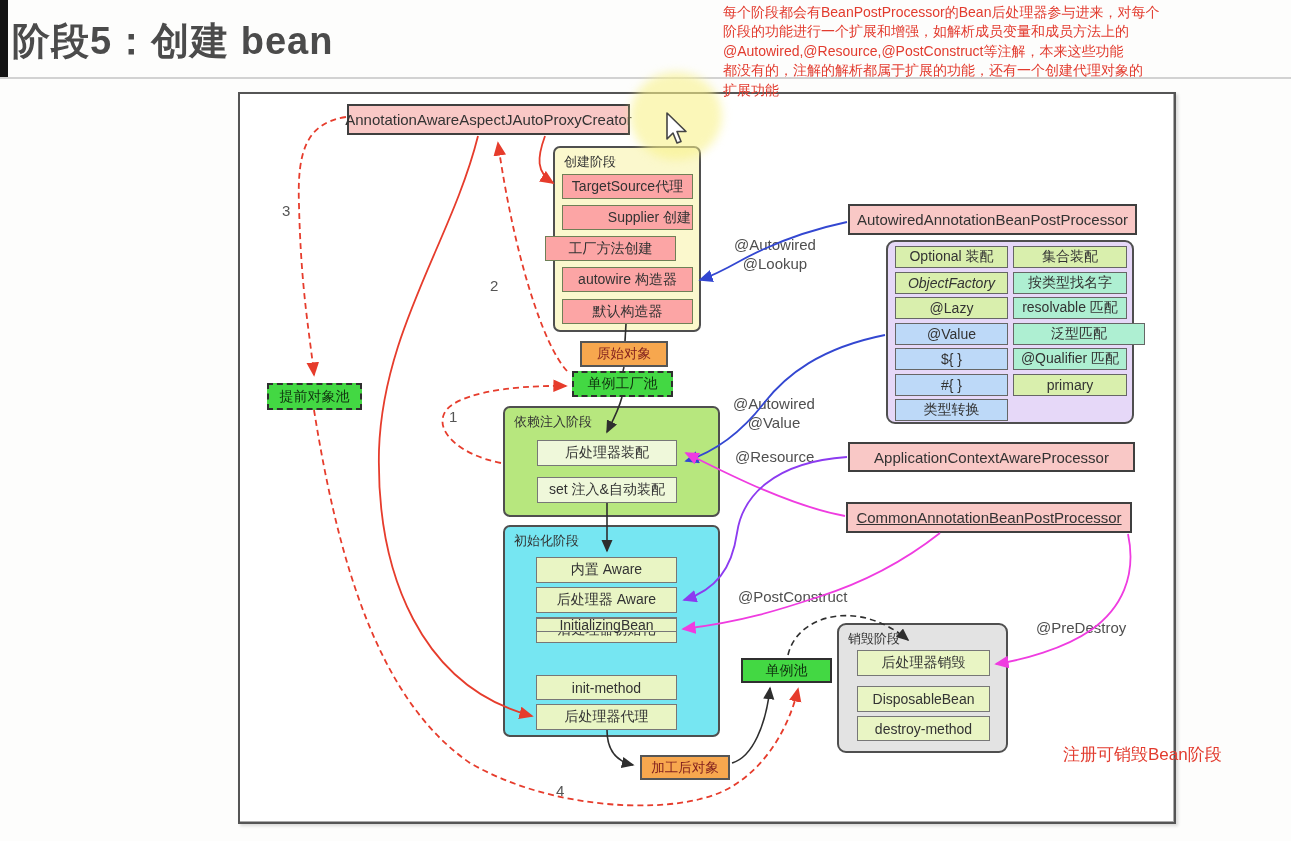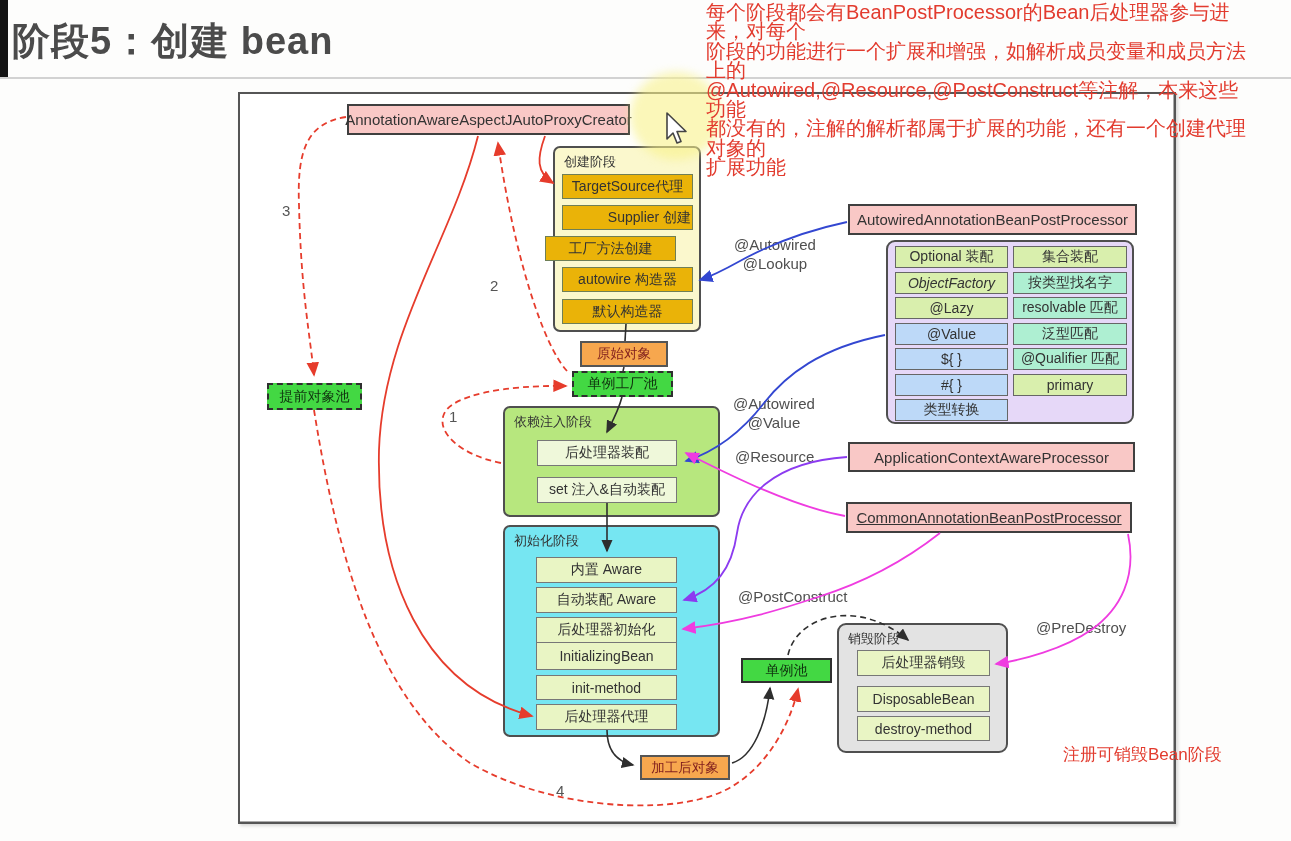--- a/index.html
+++ b/index.html
@@ -3,34 +3,34 @@
 <meta charset="utf-8">
 <style>
   html,body{margin:0;padding:0;background:#ffffff;}
   #stage{position:relative;width:1291px;height:841px;background:#fdfdfc;overflow:hidden;
          font-family:"Liberation Sans","DejaVu Sans",sans-serif;}
   .abs{position:absolute;box-sizing:border-box;}
   
   #left-bar{left:0;top:0;width:8px;height:78px;background:#141414;}
   #page-title{left:12px;top:16px;font-size:38px;font-weight:bold;color:#4b4b4b;letter-spacing:1px;}
   #separator{left:0;top:77px;width:1291px;height:2px;background:#d2d2d2;}
-  #top-note{left:706px;top:3px;width:545px;color:#e23b2e;font-size:20px;line-height:19.4px;
+  #top-note{left:723px;top:3px;width:545px;color:#e23b2e;font-size:14px;line-height:19.4px;
             white-space:pre-line;z-index:12;}
   #bottom-note{left:1063px;top:743px;color:#e23b2e;font-size:17px;z-index:12;}
   
   #frame{left:238px;top:92px;width:938px;height:732px;background:#ffffff;border:2px solid #555;
          box-shadow:inset -1px -1px 0 #aaa, 2px 2px 3px rgba(0,0,0,.15);}
   
   .node{display:flex;align-items:center;justify-content:center;text-align:center;color:#333;z-index:4;}
   .pink{background:#f9c8c6;border:2px solid #3f3f3f;font-size:15px;}
   .phase{border:2px solid #4f4f4f;border-radius:7px;z-index:3;}
   .phase-title{position:absolute;left:9px;top:5px;font-size:13px;color:#333;}
   .item{display:flex;align-items:center;justify-content:center;font-size:14px;color:#333;
         border:1.5px solid #777;z-index:4;}
-  .item-green{background:#eab308;border:1.5px solid #6f7f56;}
+  .item-green{background:#fca5a5;border:1.5px solid #6f7f56;}
   .item-light{background:#eff8da;}
   .item-cream{background:#e9f5c4;}
   .pool{display:flex;align-items:center;justify-content:center;font-size:14px;color:#10330f;
         background:#43d843;z-index:4;}
   .dashed{border:2px dashed #2f2f2f;}
   .solidb{border:2px solid #2f2f2f;}
   .orange{background:#f7a74e;border:2px solid #555;font-size:13.5px;color:#7f1d1d;
           display:flex;align-items:center;justify-content:center;z-index:4;}
   .cell{display:flex;align-items:center;justify-content:center;font-size:14px;color:#333;
         border:1.5px solid #666;z-index:4;}
@@ -79,42 +79,42 @@
   <div class="abs phase" style="left:503px;top:406px;width:217px;height:111px;background:#b7e77e;">
     <span class="phase-title">依赖注入阶段</span>
   </div>
   <div class="abs item item-light" style="left:537px;top:440px;width:140px;height:26px;">后处理器装配</div>
   <div class="abs item item-light" style="left:537px;top:477px;width:140px;height:26px;">set 注入&amp;自动装配</div>
 
   <div class="abs phase" style="left:503px;top:525px;width:217px;height:212px;background:#76e6f2;">
     <span class="phase-title">初始化阶段</span>
   </div>
   <div class="abs item item-cream" style="left:536px;top:557px;width:141px;height:26px;">内置 Aware</div>
-  <div class="abs item item-cream" style="left:536px;top:587px;width:141px;height:26px;">自动装配 Aware</div>
+  <div class="abs item item-cream" style="left:536px;top:587px;width:141px;height:26px;">后处理器 Aware</div>
   <div class="abs item item-cream" style="left:536px;top:617px;width:141px;height:26px;">后处理器初始化</div>
-  <div class="abs item item-cream" style="left:536px;top:642px;width:141px;height:28px;">InitializingBean</div>
+  <div class="abs item item-cream" style="left:536px;top:618px;width:141px;height:14px;">InitializingBean</div>
   <div class="abs item item-cream" style="left:536px;top:675px;width:141px;height:25px;">init-method</div>
   <div class="abs item item-cream" style="left:536px;top:704px;width:141px;height:26px;">后处理器代理</div>
 
   <div class="abs node pink" style="left:848px;top:204px;width:289px;height:31px;">AutowiredAnnotationBeanPostProcessor</div>
   <div class="abs node pink" style="left:848px;top:442px;width:287px;height:30px;">ApplicationContextAwareProcessor</div>
   <div class="abs node pink" style="left:846px;top:502px;width:286px;height:31px;text-decoration:underline;">CommonAnnotationBeanPostProcessor</div>
 
   <div class="abs phase" style="left:886px;top:240px;width:248px;height:184px;background:#e6d8f8;border-radius:9px;"></div>
   <div class="abs cell cell-green" style="left:895px;top:246px;width:113px;height:22px;">Optional 装配</div>
   <div class="abs cell cell-green" style="left:895px;top:272px;width:113px;height:22px;font-style:italic;">ObjectFactory</div>
   <div class="abs cell cell-green" style="left:895px;top:297px;width:113px;height:22px;">@Lazy</div>
   <div class="abs cell cell-blue" style="left:895px;top:323px;width:113px;height:22px;">@Value</div>
   <div class="abs cell cell-blue" style="left:895px;top:348px;width:113px;height:22px;">${ }</div>
   <div class="abs cell cell-blue" style="left:895px;top:374px;width:113px;height:22px;">#{ }</div>
   <div class="abs cell cell-blue" style="left:895px;top:399px;width:113px;height:22px;">类型转换</div>
   <div class="abs cell cell-green" style="left:1013px;top:246px;width:114px;height:22px;text-align:center;">集合装配</div>
   <div class="abs cell cell-mint" style="left:1013px;top:272px;width:114px;height:22px;">按类型找名字</div>
   <div class="abs cell cell-mint" style="left:1013px;top:297px;width:114px;height:22px;">resolvable 匹配</div>
-  <div class="abs cell cell-mint" style="left:1013px;top:323px;width:114px;height:22px;">泛型匹配</div>
+  <div class="abs cell cell-mint" style="left:1013px;top:323px;width:132px;height:22px;">泛型匹配</div>
   <div class="abs cell cell-mint" style="left:1013px;top:348px;width:114px;height:22px;">@Qualifier 匹配</div>
   <div class="abs cell cell-green" style="left:1013px;top:374px;width:114px;height:22px;">primary</div>
 
   <div class="abs phase" style="left:837px;top:623px;width:171px;height:130px;background:#e3e3e3;border-radius:9px;">
     <span class="phase-title">销毁阶段</span>
   </div>
   <div class="abs item item-cream" style="left:857px;top:650px;width:133px;height:26px;">后处理器销毁</div>
   <div class="abs item item-cream" style="left:857px;top:686px;width:133px;height:26px;">DisposableBean</div>
   <div class="abs item item-cream" style="left:857px;top:716px;width:133px;height:25px;">destroy-method</div>
 

